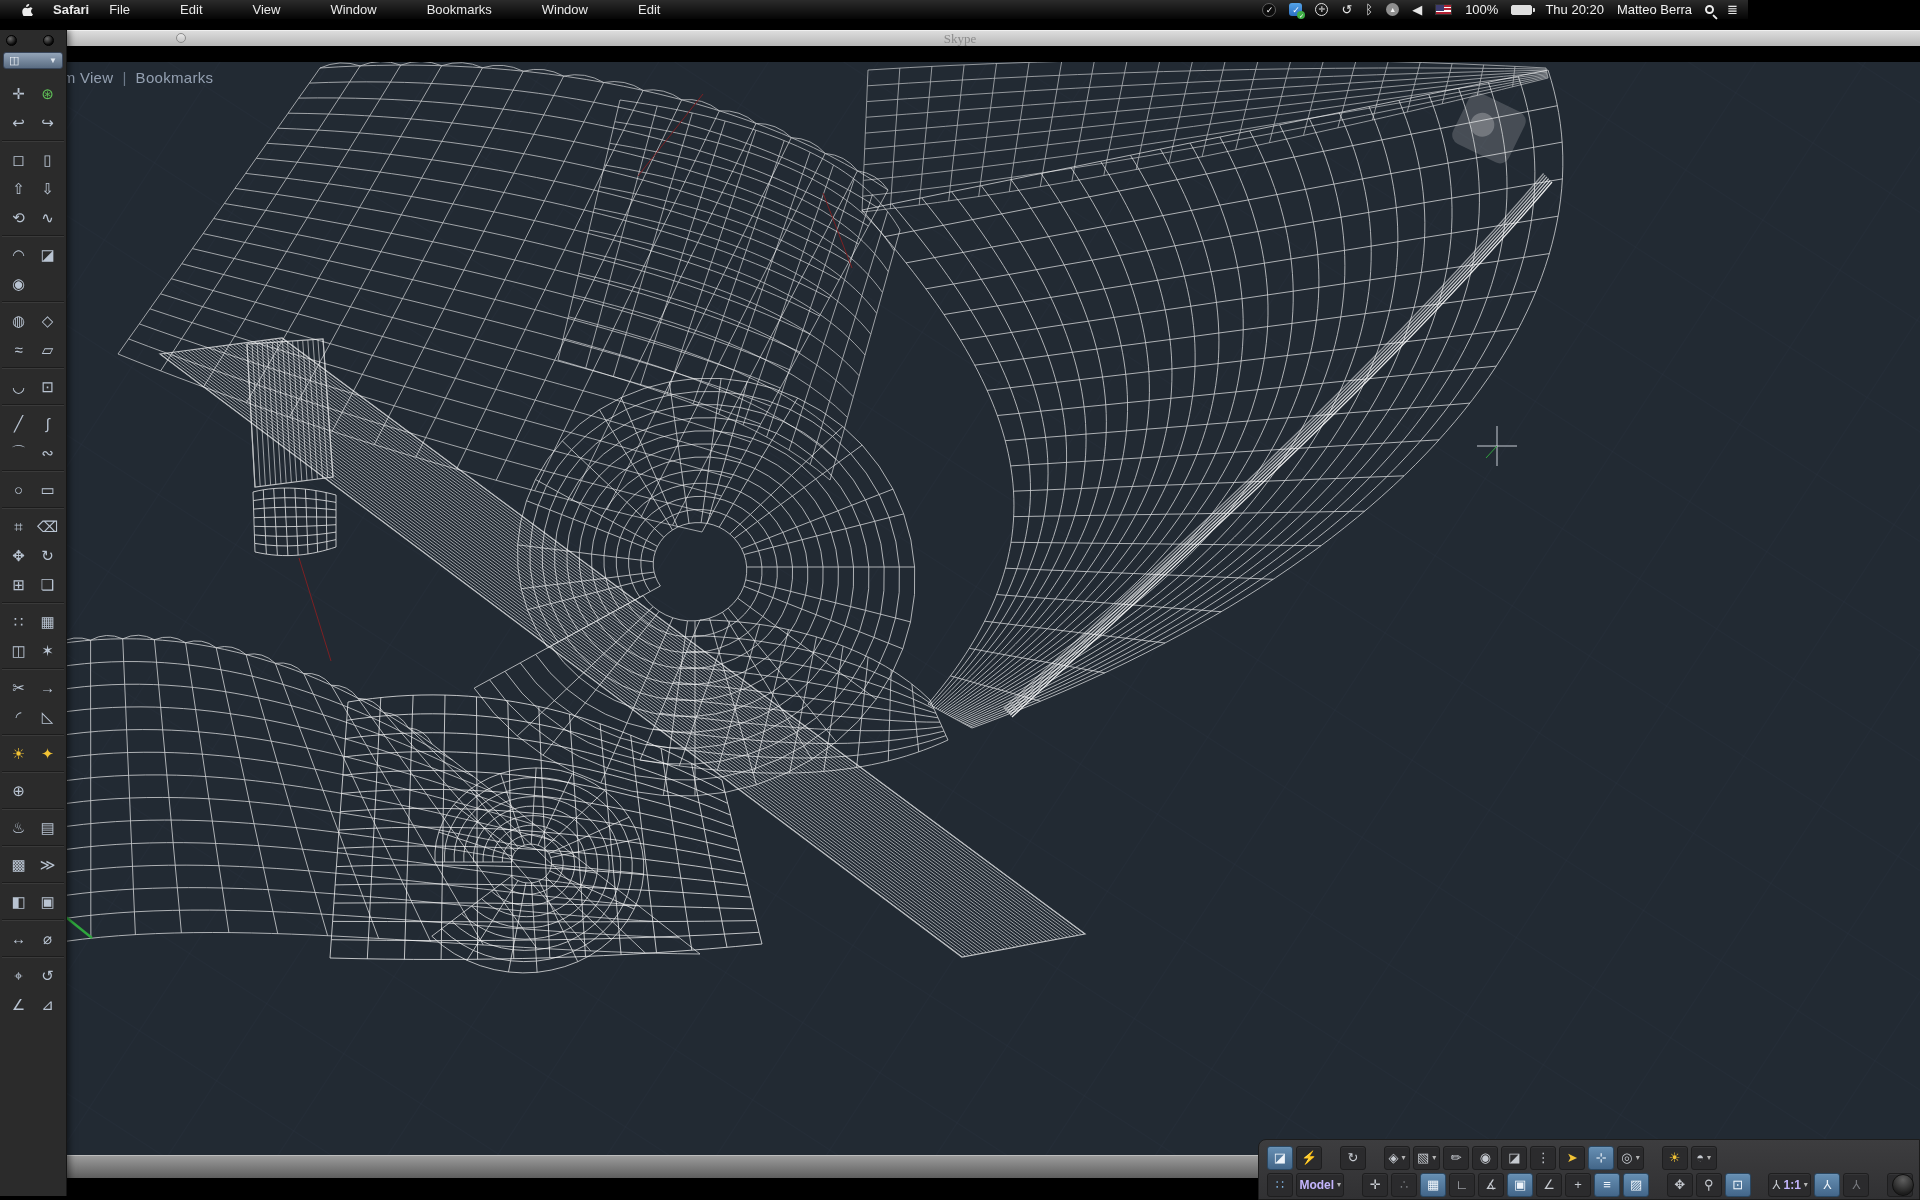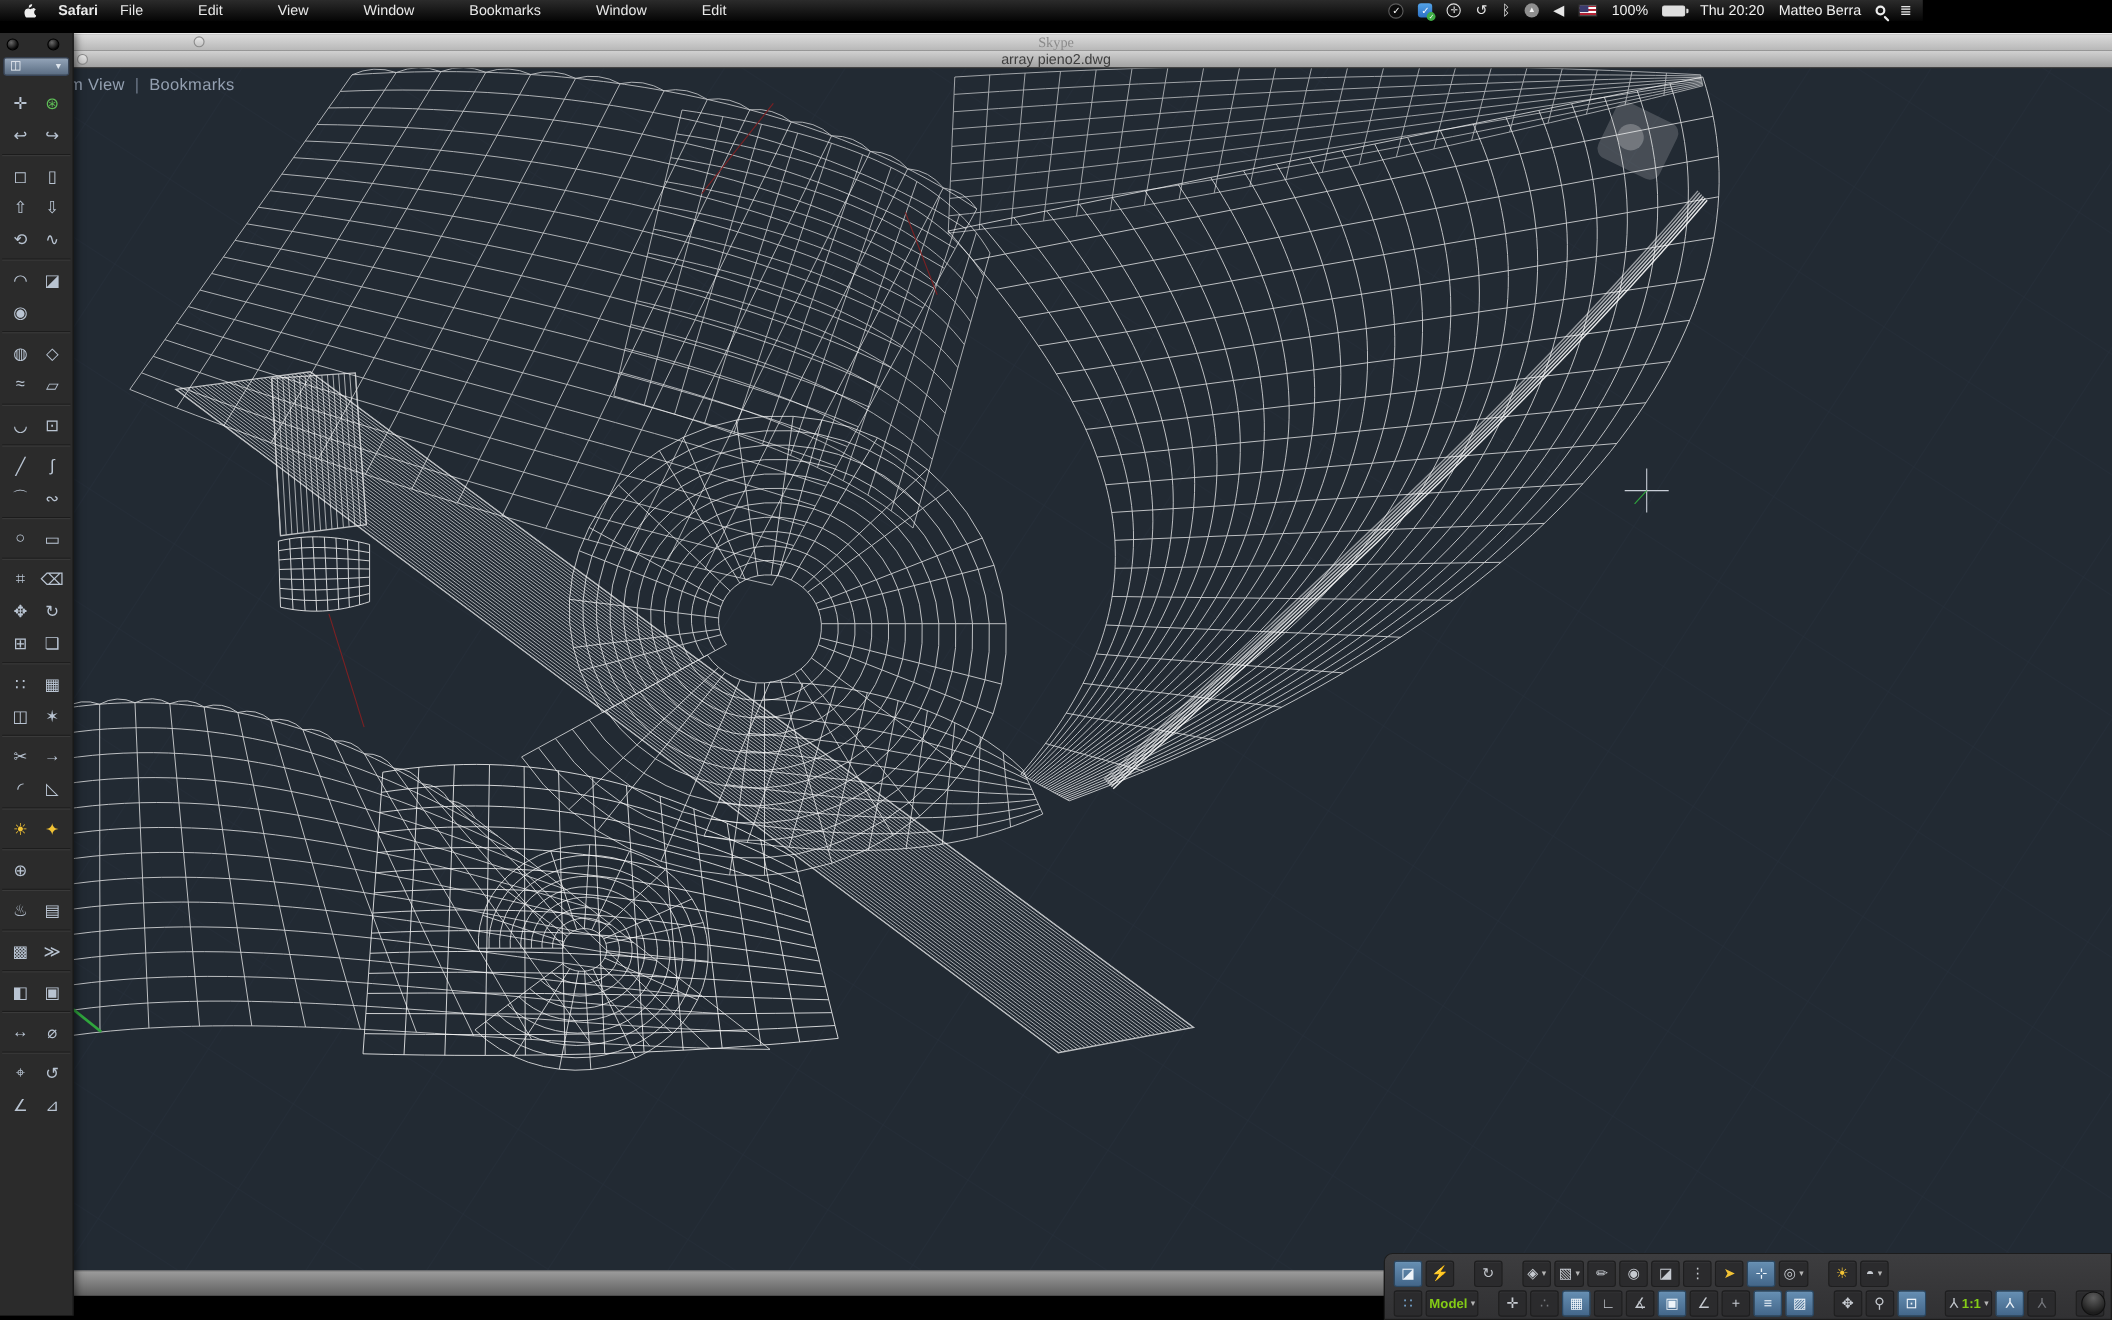--- a/index.html
+++ b/index.html
@@ -87,21 +87,21 @@
     z-index:30; padding:5px 6px 4px 8px; }
   .sb-row { display:flex; align-items:center; height:25px; gap:3px; }
   .sb-row + .sb-row { margin-top:2px; }
   .tile { height:24px; min-width:26px; padding:0 3px; border-radius:3px; background:#2b2b2d;
     border:1px solid #1e1e1f; box-shadow:inset 0 1px rgba(255,255,255,.05);
     display:flex; align-items:center; justify-content:center; gap:3px;
     color:#c6cad0; font-size:13px; }
   .tile.active { background:linear-gradient(#668fb3,#436689); border-color:#2a4863; color:#eef4fa; }
   .tile.dim { color:#77797e; }
   .tile.bright { color:#ffffff; font-size:14px; }
-  .tile .lbl { font-size:12px; font-weight:bold; color:#84cc16; }
+  .tile .lbl { font-size:12px; font-weight:bold; color:#c4b5fd; }
   .tile .tcaret { font-size:8px; color:#b5b5b5; }
   .sb-spacer { width:12px; }
   .flip { display:inline-block; transform:rotate(180deg); }
   #knob { position:absolute; right:5px; bottom:3px; width:22px; height:22px; border-radius:50%;
     background:radial-gradient(circle at 50% 25%, #5f5f5f, #1d1d1d 75%); border:1px solid #101010; }
 </style>
 </head>
 <body>
 
 <div id="stage">
@@ -170,24 +170,20 @@
           <span class="mb-glyph">≣</span>
         </span>
       </div>
   </div>
 
   <div id="skype-bar">
     <span class="win-dot" style="left:176px; top:2px;"></span>
     <span class="wtitle">Skype</span>
   </div>
 
-  <div id="acad-bar">
-    <span class="win-dot" style="left:70px; top:3px;"></span>
-    <span class="wtitle">array pieno2.dwg</span>
-  </div>
 
   <div id="viewport">
     <svg id="wf-svg" width="1920" height="1093">
       <defs>
         <pattern id="bgGrid" width="92" height="92" patternUnits="userSpaceOnUse" patternTransform="rotate(33)">
           <path d="M0 0H92M0 0V92" stroke="#39465c" stroke-width="1" fill="none" opacity="0.4"></path>
         </pattern>
       </defs>
       <rect x="0" y="0" width="1920" height="1093" fill="#222a33"></rect>
       <rect x="0" y="0" width="1920" height="1093" fill="url(#bgGrid)" opacity="0.5"></rect>

